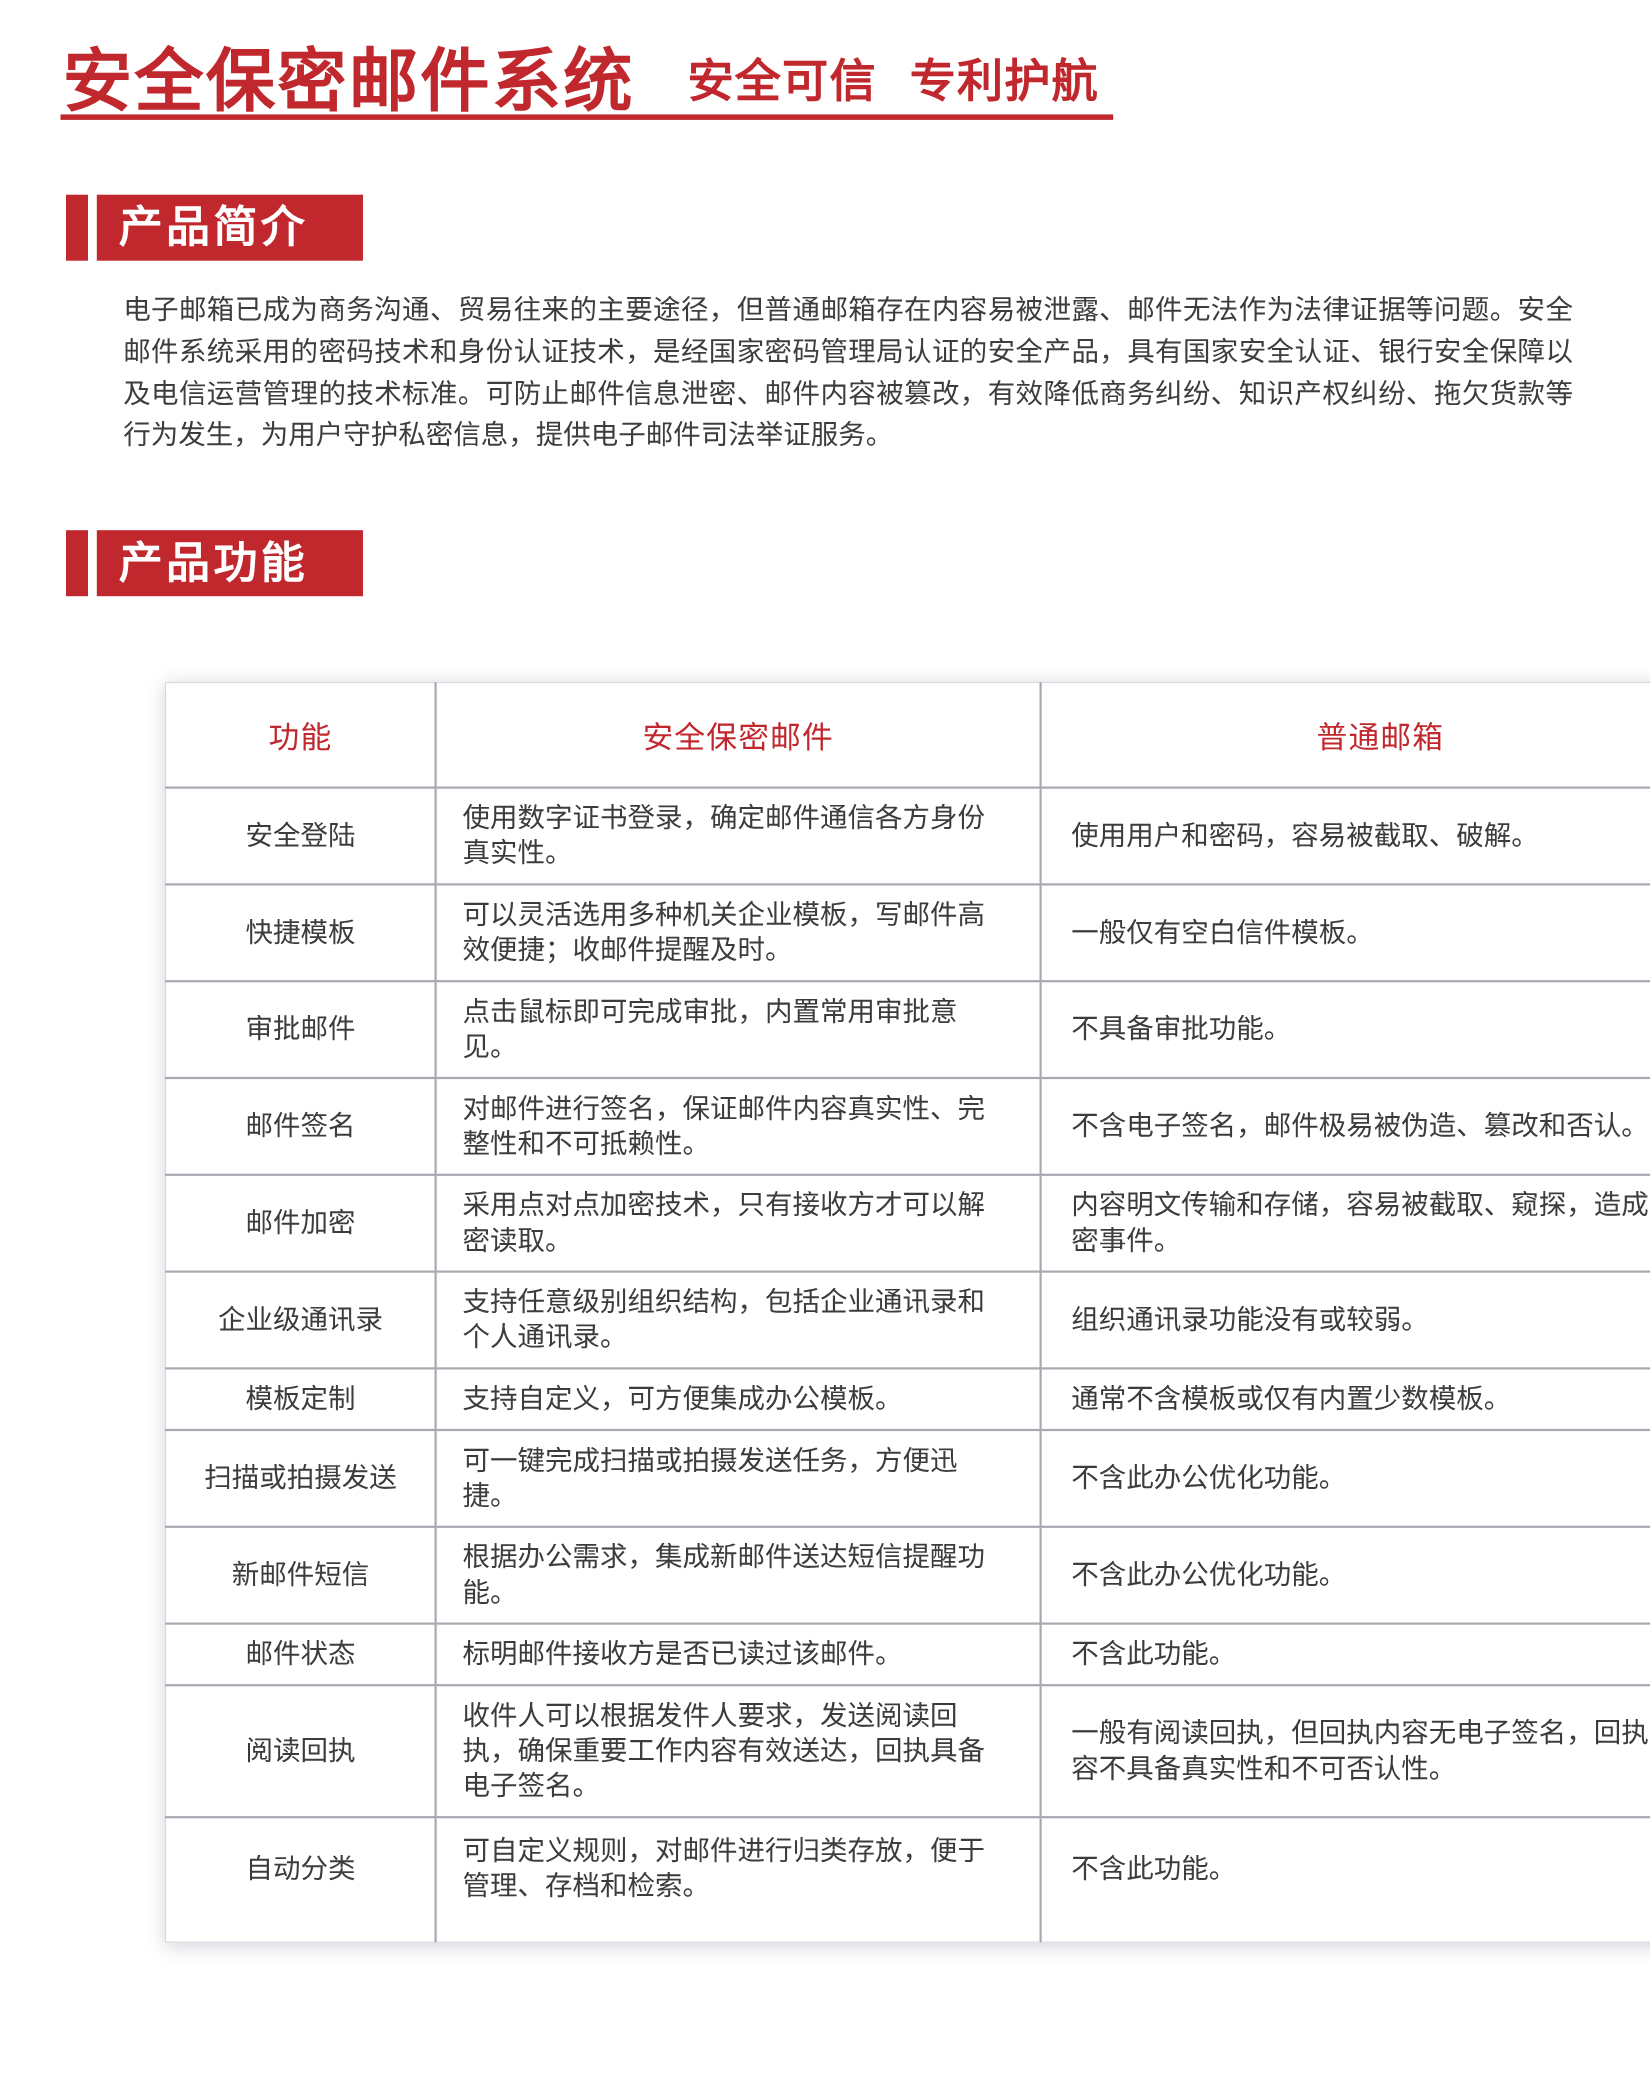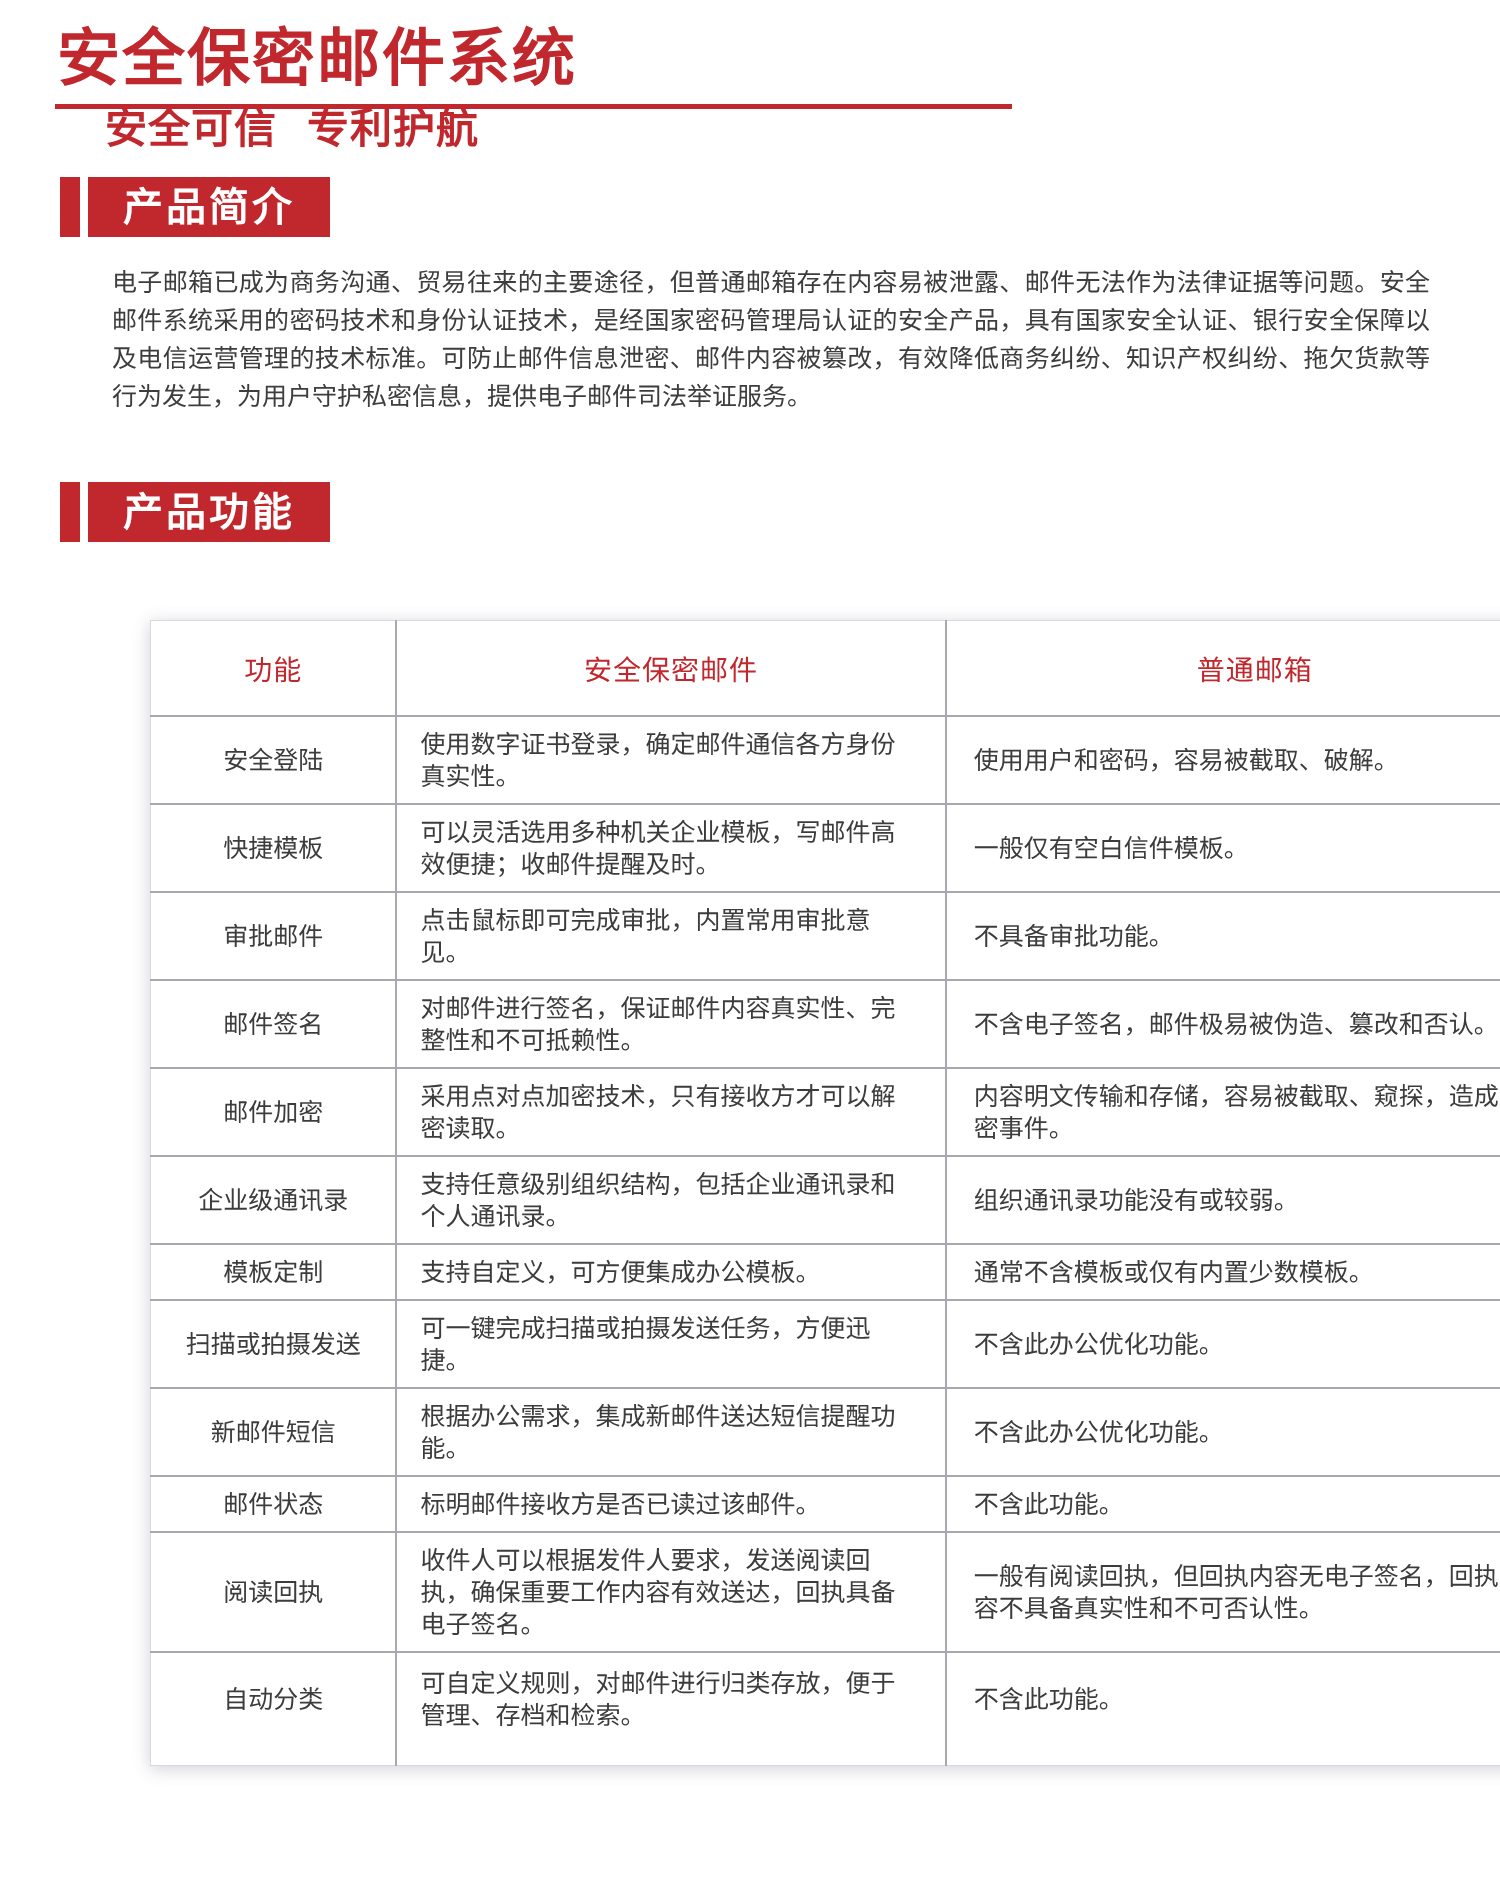--- a/index.html
+++ b/index.html
@@ -10,22 +10,22 @@
   }
   *{margin:0;padding:0;box-sizing:border-box;}
   html,body{background:#ffffff;}
   body{
     width:1500px;height:1893px;position:relative;
     font-family:"Liberation Sans","DejaVu Sans",sans-serif;
     color:var(--body-text);
   }
   
   .title-row{
-    position:absolute;left:57px;top:22px;
-    display:flex;align-items:flex-start;white-space:nowrap;flex-direction:column;
+    position:absolute;left:57px;top:38px;
+    display:flex;align-items:center;white-space:nowrap;
   }
   .main-title{
     font-size:63px;font-weight:bold;color:var(--accent);
     letter-spacing:2px;line-height:1.15;
   }
   .subtitle{
     display:flex;gap:30px;margin-left:48px;margin-bottom:9px;
     font-size:42px;font-weight:bold;color:var(--accent);letter-spacing:1px;
   }
   .title-underline{
@@ -33,21 +33,21 @@
     background:var(--accent);
   }
   
   .section-banner{position:absolute;left:60px;display:flex;}
   .banner-intro{top:177px;}
   .banner-features{top:482px;border-radius:18px;}
   .banner-bar{width:20px;height:60px;background:var(--accent);margin-right:8px;}
   .banner-box{
     width:242px;height:60px;background:var(--accent);
     color:#ffffff;font-size:40px;font-weight:bold;line-height:60px;
-    padding-left:35px;letter-spacing:3px;white-space:nowrap;
+    padding-left:20px;letter-spacing:3px;white-space:nowrap;
   }
   
   .intro-paragraph{
     position:absolute;left:112px;top:263px;width:1318px;
     font-size:25px;line-height:38px;color:var(--body-text);
     text-align:justify;
   }
   
   .table-wrap{
     position:absolute;left:150px;top:620px;width:1414px;

